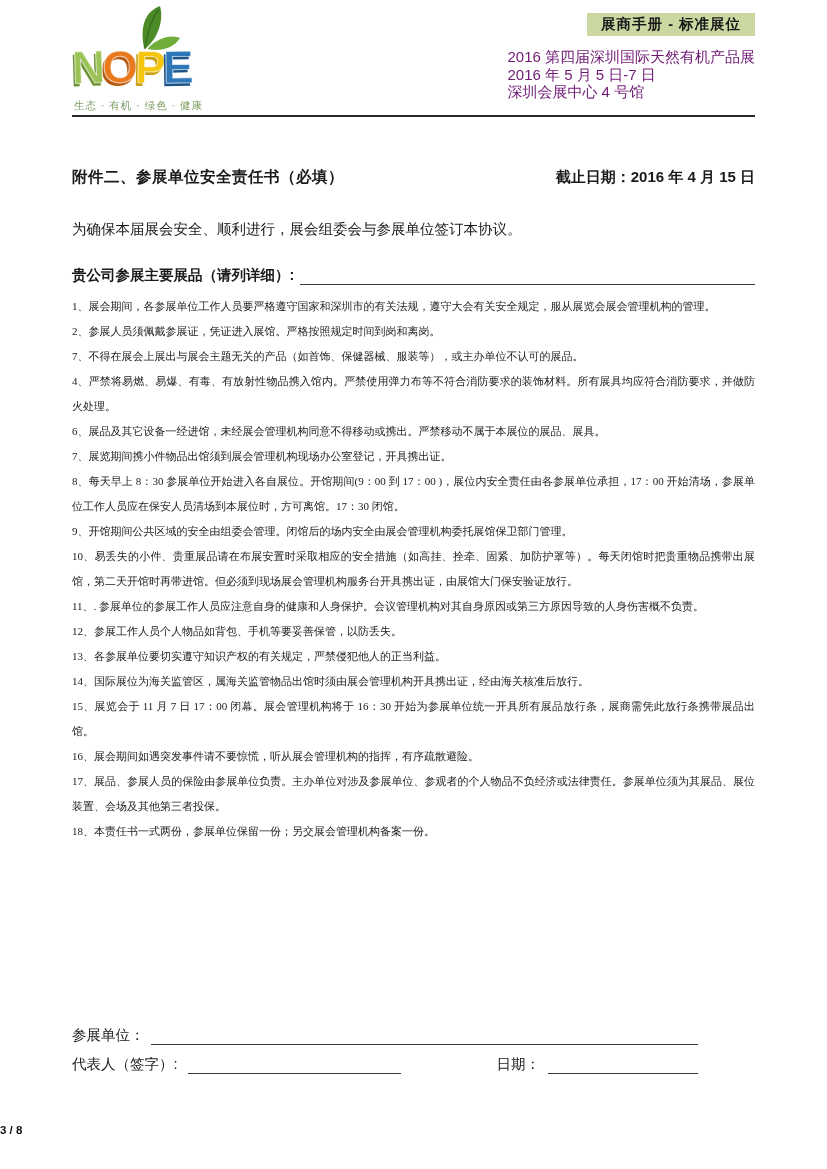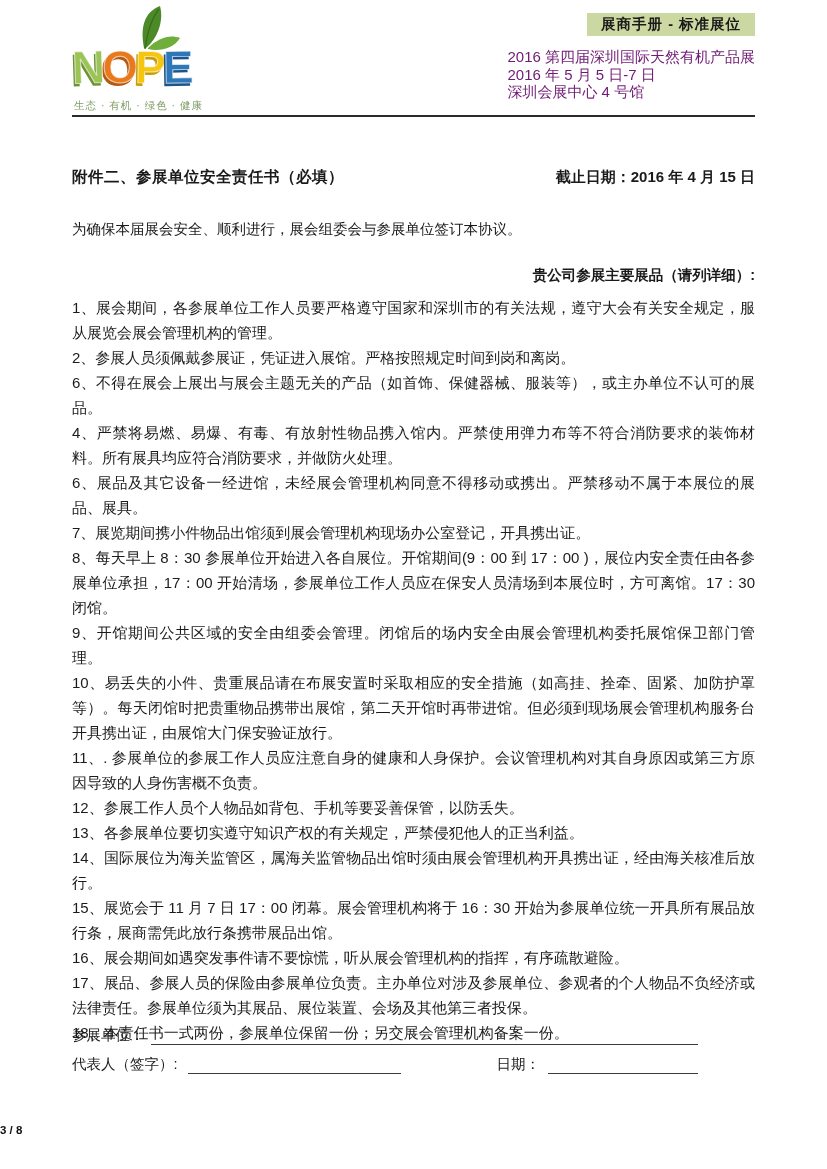--- a/index.html
+++ b/index.html
@@ -55,31 +55,32 @@
 
   
   .main { position: absolute; left: 72px; right: 72px; top: 160px; }
 
   .title-row { display: flex; justify-content: space-between; align-items: baseline; margin-top: 7px; }
   .doc-title { font-size: 15.5px; font-weight: 700; letter-spacing: .5px; }
   .doc-deadline { font-size: 15px; font-weight: 700; }
 
   .intro { margin-top: 32px; font-size: 14.5px; }
 
-  .products-row { display: flex; align-items: flex-end; margin-top: 27px; flex-direction: column; }
+  .products-row { display: flex; align-items: flex-end; margin-top: 27px; }
   .products-label { font-size: 14.5px; font-weight: 700; white-space: nowrap; }
   .fill-line { border-bottom: 1.5px solid #3a3a3a; height: 17px; }
   .products-line { flex: 1; margin-left: 6px; }
 
   .rules { margin-top: 9px; }
   .rules p {
-    font-size: 15px;
+    font-size: 11px;
     line-height: 25px;
     text-align: justify;
     color: #1b1b1b;
+    font-family: Liberation Serif, serif;
   }
 
   
   .signature { position: absolute; left: 72px; right: 84px; top: 1026px; }
   .sig-row { display: flex; align-items: flex-end; font-size: 14.5px; }
   .sig-row + .sig-row { margin-top: 10px; justify-content: center; }
   .sig-label { white-space: nowrap; }
   .sig-line-company { flex: 1; margin-left: 6px; margin-right: 45px; }
   .sig-line-rep { width: 213px; margin-left: 10px; }
   .sig-label-date { margin-left: 96px; }
@@ -132,21 +133,21 @@
     <div class="intro">为确保本届展会安全、顺利进行，展会组委会与参展单位签订本协议。</div>
 
     <div class="products-row">
       <span class="products-label">贵公司参展主要展品（请列详细）:</span>
       <span class="fill-line products-line"></span>
     </div>
 
     <div class="rules">
       <p>1、展会期间，各参展单位工作人员要严格遵守国家和深圳市的有关法规，遵守大会有关安全规定，服从展览会展会管理机构的管理。</p>
       <p>2、参展人员须佩戴参展证，凭证进入展馆。严格按照规定时间到岗和离岗。</p>
-      <p>6、不得在展会上展出与展会主题无关的产品（如首饰、保健器械、服装等），或主办单位不认可的展品。</p>
+      <p>7、不得在展会上展出与展会主题无关的产品（如首饰、保健器械、服装等），或主办单位不认可的展品。</p>
       <p>4、严禁将易燃、易爆、有毒、有放射性物品携入馆内。严禁使用弹力布等不符合消防要求的装饰材料。所有展具均应符合消防要求，并做防火处理。</p>
       <p>6、展品及其它设备一经进馆，未经展会管理机构同意不得移动或携出。严禁移动不属于本展位的展品、展具。</p>
       <p>7、展览期间携小件物品出馆须到展会管理机构现场办公室登记，开具携出证。</p>
       <p>8、每天早上 8：30 参展单位开始进入各自展位。开馆期间(9：00 到 17：00 )，展位内安全责任由各参展单位承担，17：00 开始清场，参展单位工作人员应在保安人员清场到本展位时，方可离馆。17：30 闭馆。</p>
       <p>9、开馆期间公共区域的安全由组委会管理。闭馆后的场内安全由展会管理机构委托展馆保卫部门管理。</p>
       <p>10、易丢失的小件、贵重展品请在布展安置时采取相应的安全措施（如高挂、拴牵、固紧、加防护罩等）。每天闭馆时把贵重物品携带出展馆，第二天开馆时再带进馆。但必须到现场展会管理机构服务台开具携出证，由展馆大门保安验证放行。</p>
       <p>11、. 参展单位的参展工作人员应注意自身的健康和人身保护。会议管理机构对其自身原因或第三方原因导致的人身伤害概不负责。</p>
       <p>12、参展工作人员个人物品如背包、手机等要妥善保管，以防丢失。</p>
       <p>13、各参展单位要切实遵守知识产权的有关规定，严禁侵犯他人的正当利益。</p>
       <p>14、国际展位为海关监管区，属海关监管物品出馆时须由展会管理机构开具携出证，经由海关核准后放行。</p>

